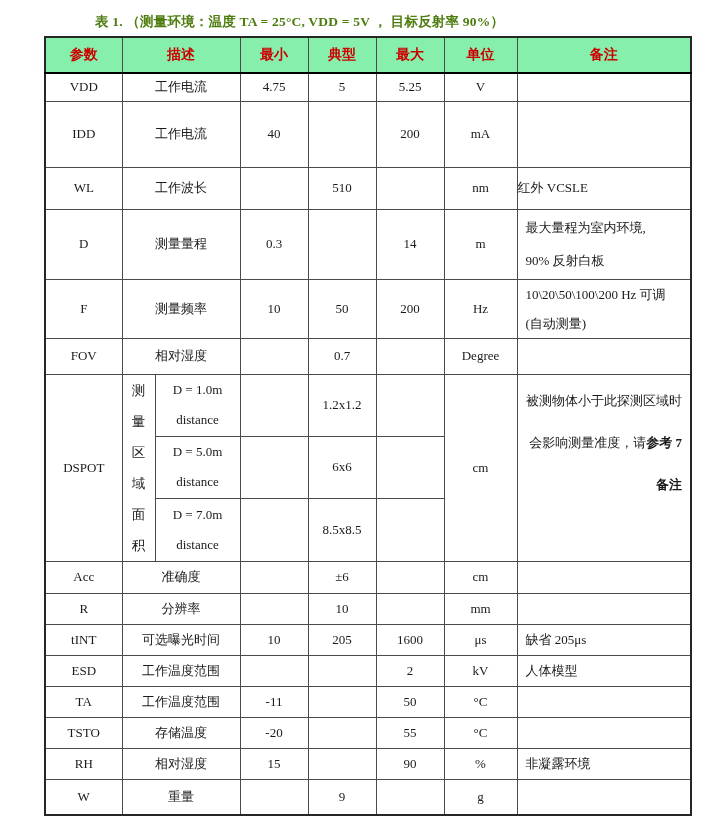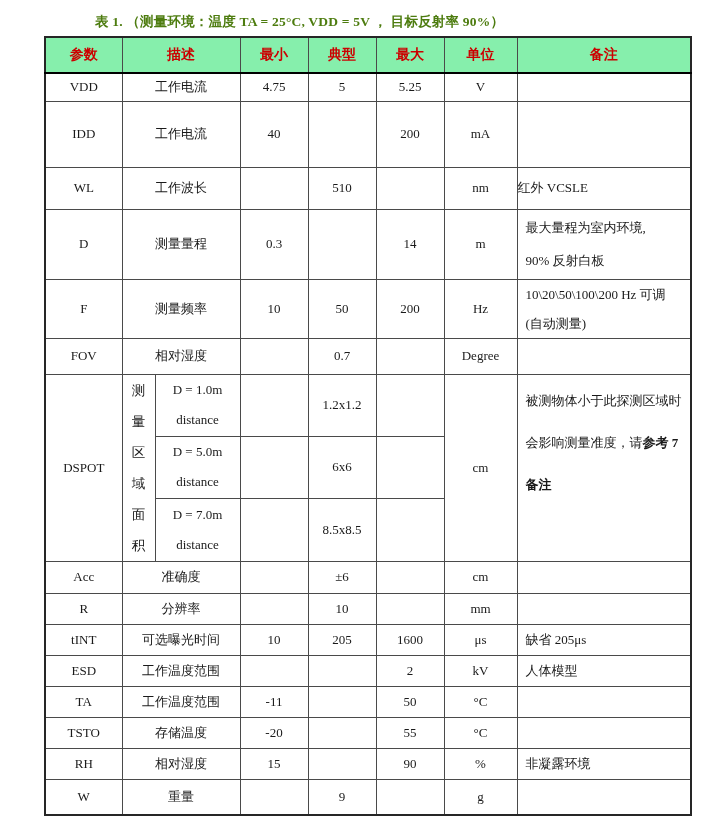--- a/index.html
+++ b/index.html
@@ -37,21 +37,21 @@
     font-weight:bold;font-size:14px;
     border-bottom:2px solid #000;
   }
   td.param{font-weight:normal;}
   td.remark-left{text-align:left;padding-left:8px;padding-right:6px;}
   td.remark-center{text-align:left;}
   .ln{display:block;}
   .lh33 .ln{line-height:33px;}
   .lh29 .ln{line-height:29px;}
   td.dspot-remark{
-    vertical-align:top;text-align:left;
+    vertical-align:top;text-align:right;
     padding:5px 8px 0 8px;line-height:42px;font-size:13px;
   }
   .vtext{
     width:15px;margin:0 auto;line-height:31px;
     word-break:break-all;font-size:13.5px;text-align:center;
   }
   .cond .ln{line-height:30px;}
   tr.wrow td{border-bottom:2px solid #262626;}
 </style>
 </head>

